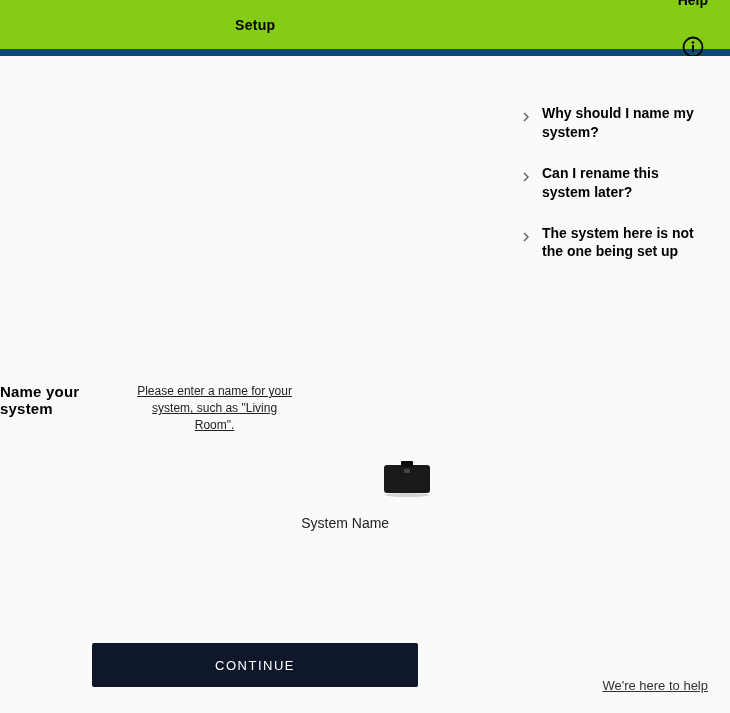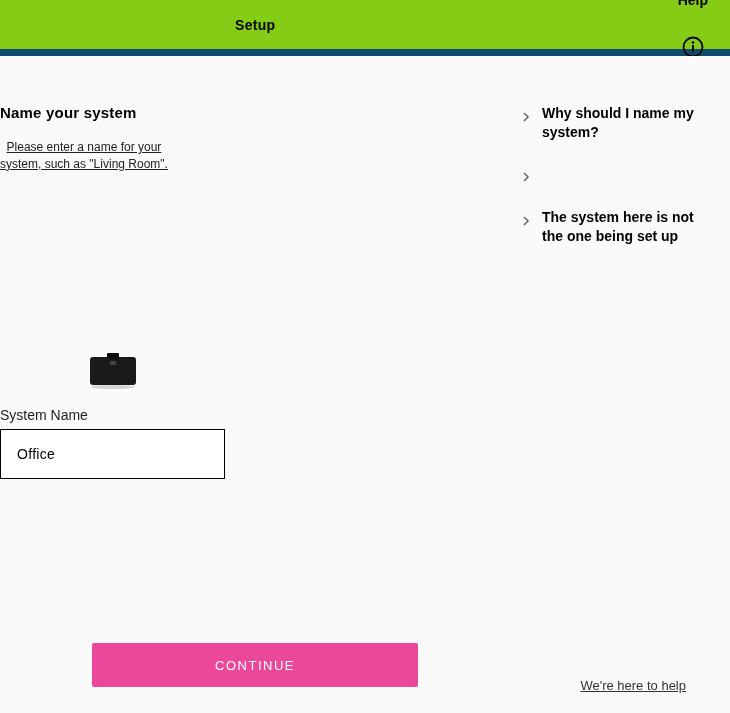--- a/index.html
+++ b/index.html
@@ -52,22 +52,23 @@
     .body {
       background: #fafafa;
       height: calc(713px - 56px);
       padding-top: 48px;
       position: relative;
       display: flex;
     }
     .main-col {
       width: 512px;
       display: flex;
-      flex-direction: column;
-      align-items: flex-start;
+      flex-direction: row;
+      align-items: center;
+      gap: 8px;
     }
     .page-title {
       font-size: 15px;
       font-weight: 700;
       color: #000;
       margin-bottom: 18px;
       letter-spacing: 0.2px;
     }
     .page-subtitle {
       font-size: 12px;
@@ -102,21 +103,21 @@
       outline: none;
       font-family: inherit;
       letter-spacing: 0.3px;
     }
     .continue-btn {
       position: absolute;
       left: 92px;
       bottom: 26px;
       width: 326px;
       height: 44px;
-      background: #ec4899;
+      background: #0f172a;
       color: #fff;
       border: none;
       font-size: 13px;
       font-weight: 500;
       letter-spacing: 1.5px;
       cursor: pointer;
       border-radius: 2px;
     }
     .sidebar {
       flex: 1;
@@ -135,21 +136,21 @@
       margin-top: 4px;
     }
     .faq-text {
       font-size: 14px;
       font-weight: 700;
       color: #000;
       line-height: 1.35;
     }
     .footer-link {
       position: absolute;
-      right: 44px;
+      right: 22px;
       bottom: 20px;
       font-size: 13px;
       color: #333;
       text-decoration: underline;
       cursor: pointer;
     }
   </style>
 </head>
 <body>
 
@@ -178,39 +179,39 @@
     <div class="device-area">
       <div class="device-img">
         <svg width="54" height="36" viewBox="0 0 54 36">
           <rect x="4" y="4" width="46" height="28" rx="3" fill="#1a1a1a"></rect>
           <rect x="21" y="0" width="12" height="6" rx="1" fill="#0a0a0a"></rect>
           <rect x="24" y="8" width="6" height="4" rx="0.5" fill="#444"></rect>
           <ellipse cx="27" cy="34" rx="22" ry="2" fill="#000" opacity="0.15"></ellipse>
         </svg>
       </div>
       <div class="field-label">System Name</div>
-      <input class="name-input" type="text" value="Office" style="">
     </div>
   </div>
 
   <div class="sidebar">
     <div class="faq-item">
       <span class="chevron">
         <svg width="8" height="10" viewBox="0 0 8 10">
             <path d="M2 1 L6 5 L2 9" fill="none" stroke="#666" stroke-width="1.5"></path>
           </svg>
       </span>
       <span class="faq-text">Why should I name my system?</span>
     </div>
     <div class="faq-item">
       <span class="chevron">
         <svg width="8" height="10" viewBox="0 0 8 10">
             <path d="M2 1 L6 5 L2 9" fill="none" stroke="#666" stroke-width="1.5"></path>
           </svg>
       </span>
+      <span class="faq-text">Can I rename this system later?</span>
     </div>
     <div class="faq-item">
       <span class="chevron">
         <svg width="8" height="10" viewBox="0 0 8 10">
             <path d="M2 1 L6 5 L2 9" fill="none" stroke="#666" stroke-width="1.5"></path>
           </svg>
       </span>
       <span class="faq-text">The system here is not the one being set up</span>
     </div>
   </div>

